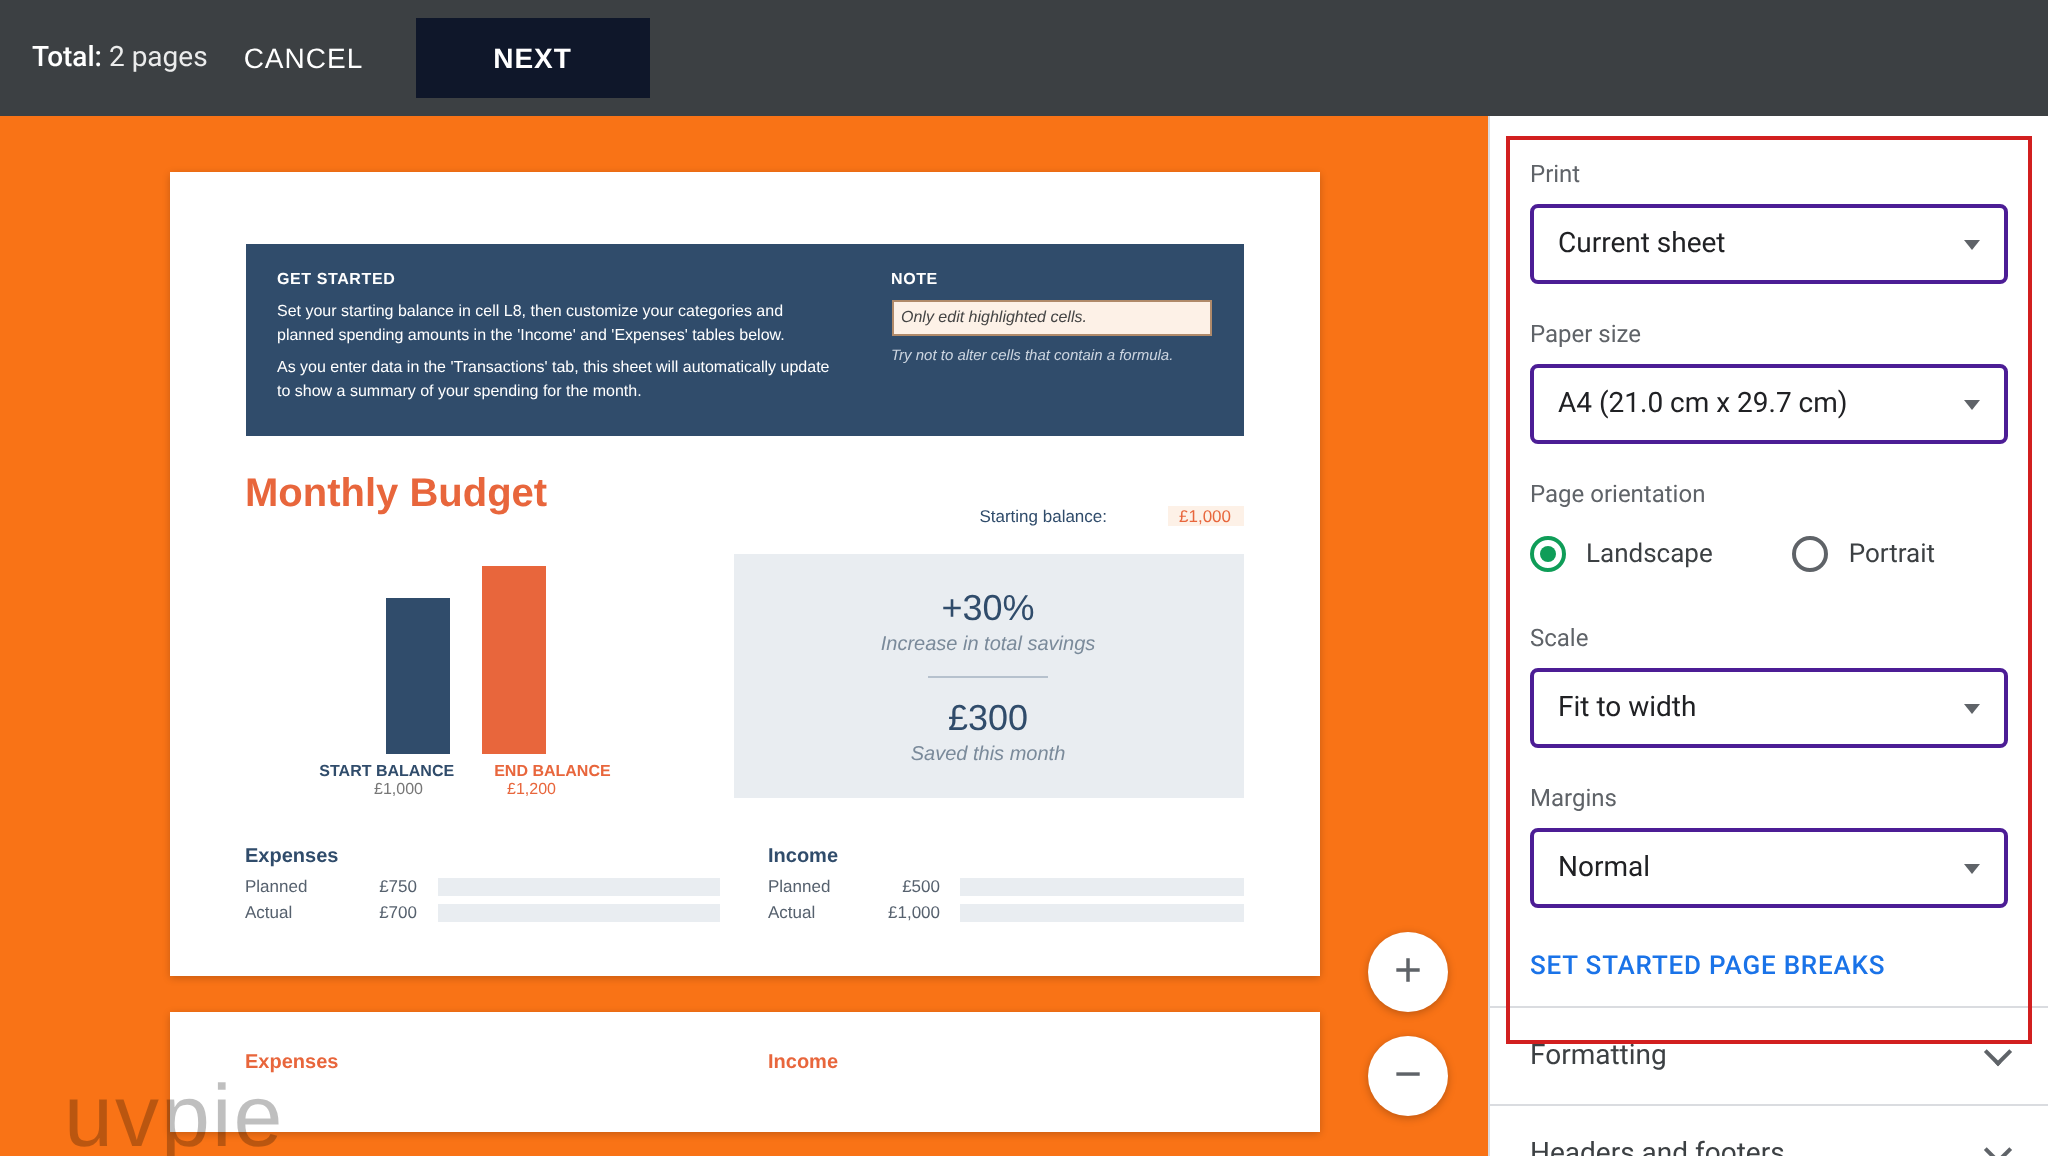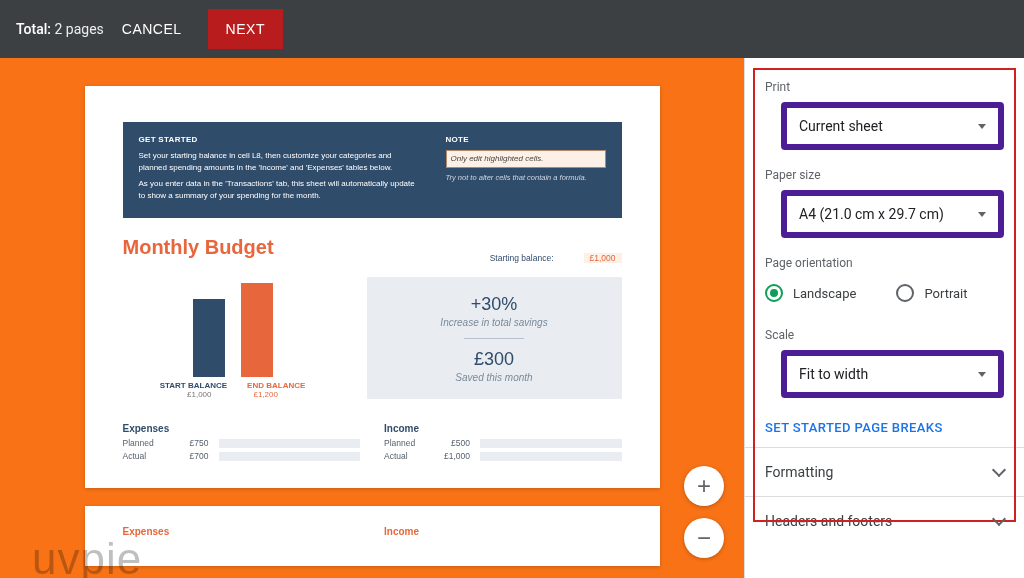--- a/index.html
+++ b/index.html
@@ -27,23 +27,23 @@
   }
   .topbar-left b { font-weight: 500; }
   .topbar-left span { font-weight: 400; opacity: .9; }
   .topbar-actions { display: flex; align-items: center; gap: 8px; }
   .btn-cancel {
     background: transparent; border: none; color: #fff;
     font-weight: 500; font-size: 14px; letter-spacing: .5px;
     padding: 10px 18px; cursor: pointer;
   }
   .btn-next {
-    background: #b91c1c; border: none; color: #fff;
-    font-weight: 400; font-size: 14px; letter-spacing: .5px;
-    padding: 12px 18px; cursor: pointer;
+    background: #0f172a; border: none; color: #fff;
+    font-weight: 700; font-size: 14px; letter-spacing: .5px;
+    padding: 12px 39px; cursor: pointer;
   }
 
   
   .body {
     display: flex;
     height: calc(100% - 58px);
   }
 
   
   .preview-wrap {
@@ -174,26 +174,25 @@
     right: 8px; height: 454px;
     pointer-events: none;
   }
   .section {
     padding: 12px 20px 6px;
   }
   .section-label {
     font-size: 12px; color: #5f6368; margin-bottom: 8px;
   }
   .dropdown {
-    border: 6px solid #4c1d95; border-radius: 4px;
+    border: 2px solid #4c1d95; border-radius: 4px;
     padding: 10px 12px;
     display: flex; justify-content: space-between; align-items: center;
     font-size: 14px; color: #202124;
     cursor: pointer;
-    margin-left: 16px;
   }
   .caret {
     width: 0; height: 0;
     border-left: 4px solid transparent;
     border-right: 4px solid transparent;
     border-top: 5px solid #5f6368;
   }
   .radio-row {
     display: flex; gap: 40px; align-items: center;
     padding: 6px 0 8px;
@@ -386,20 +385,27 @@
     </div>
 
     <div class="section">
       <div class="section-label">Scale</div>
       <div class="dropdown">
         <span>Fit to width</span>
         <span class="caret"></span>
       </div>
     </div>
 
+    <div class="section">
+      <div class="section-label">Margins</div>
+      <div class="dropdown">
+        <span>Normal</span>
+        <span class="caret"></span>
+      </div>
+    </div>
 
     <div class="link-action">SET STARTED PAGE BREAKS</div>
 
     <div class="collapsible">
       <span>Formatting</span>
       <span class="chev"></span>
     </div>
     <div class="collapsible">
       <span>Headers and footers</span>
       <span class="chev"></span>

